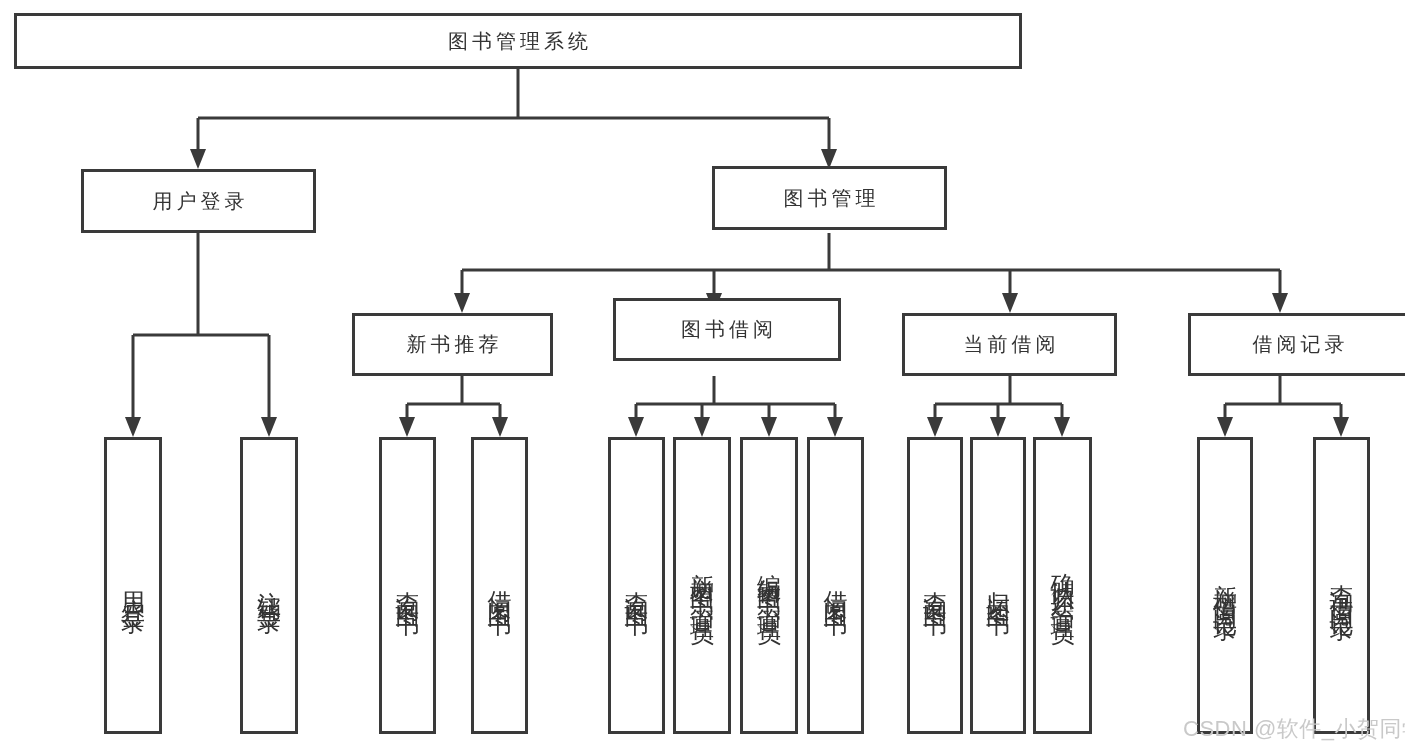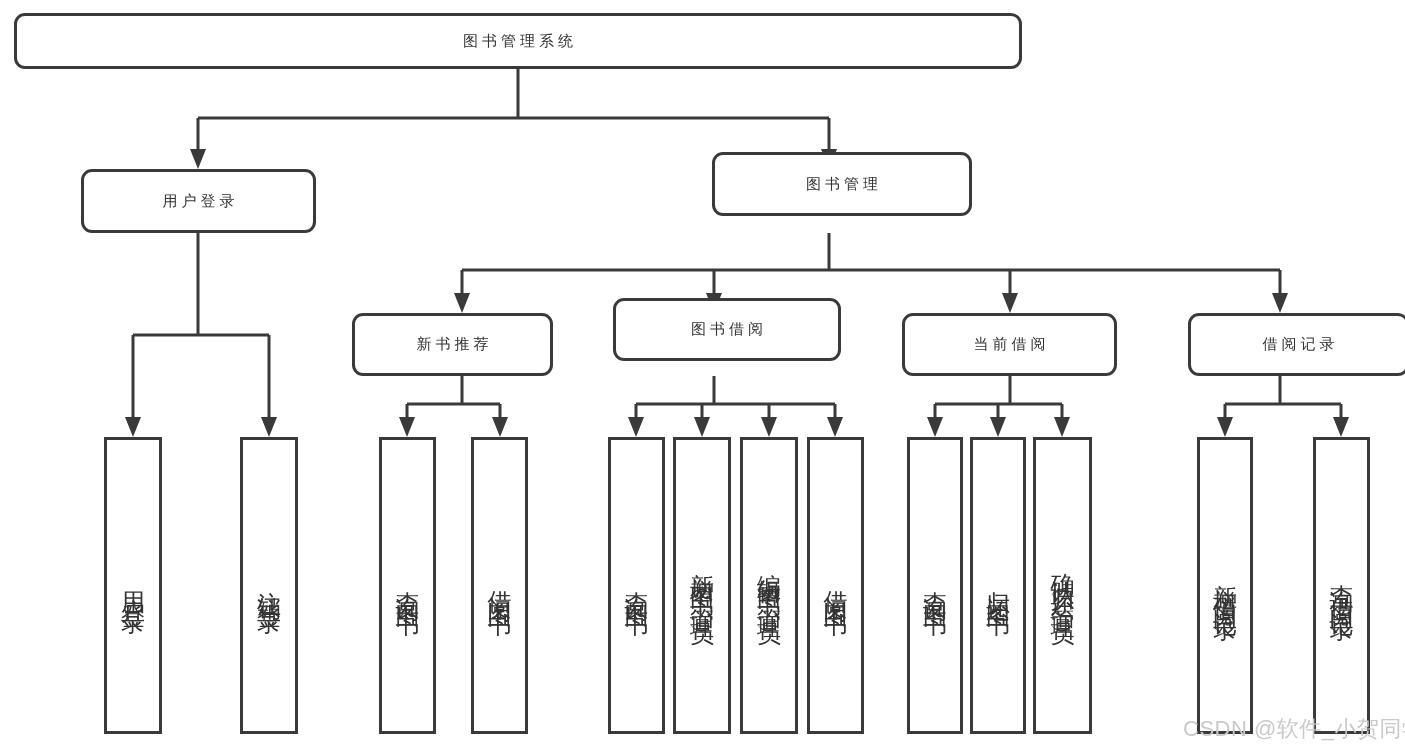--- a/index.html
+++ b/index.html
@@ -27,25 +27,24 @@
     background: #ffffff;
     border: 3px solid #3a3a3a;
     color: #333333;
     display: flex;
     align-items: center;
     justify-content: center;
     z-index: 2;
     text-align: center;
   }
   .h-box {
-    font-size: 15px;
+    font-size: 20px;
     letter-spacing: 4px;
     text-indent: 4px;
     white-space: nowrap;
-    border-radius: 11px;
   }
   .v-box {
     writing-mode: vertical-rl;
     text-orientation: mixed;
     font-size: 24px;
     letter-spacing: 7px;
     line-height: 1;
   }
   .watermark {
     position: absolute;
@@ -92,21 +91,21 @@
       <polygon points="990,417 1006,417 998,437"></polygon>
       <polygon points="1054,417 1070,417 1062,437"></polygon>
       <polygon points="1217,417 1233,417 1225,437"></polygon>
       <polygon points="1333,417 1349,417 1341,437"></polygon>
     </g>
   </svg>
 
   <div class="box h-box" style="left:14px; top:13px; width:1008px; height:56px;">图书管理系统</div>
 
   <div class="box h-box" style="left:81px; top:169px; width:235px; height:64px;">用户登录</div>
-  <div class="box h-box" style="left:712px; top:152px; width:260px; height:64px;">图书管理</div>
+  <div class="box h-box" style="left:712px; top:166px; width:235px; height:64px;">图书管理</div>
 
   <div class="box h-box" style="left:352px; top:313px; width:201px; height:63px;">新书推荐</div>
   <div class="box h-box" style="left:613px; top:298px; width:228px; height:63px;">图书借阅</div>
   <div class="box h-box" style="left:902px; top:313px; width:215px; height:63px;text-align:center;">当前借阅</div>
   <div class="box h-box" style="left:1172px; top:313px; width:221px; height:63px;margin-left:16px;">借阅记录</div>
 
   <div class="box v-box" style="left:104px; top:437px; width:58px; height:297px;">用户登录</div>
   <div class="box v-box" style="left:240px; top:437px; width:58px; height:297px;">注销登录</div>
 
   <div class="box v-box" style="left:379px; top:437px; width:57px; height:297px;">查询图书</div>

